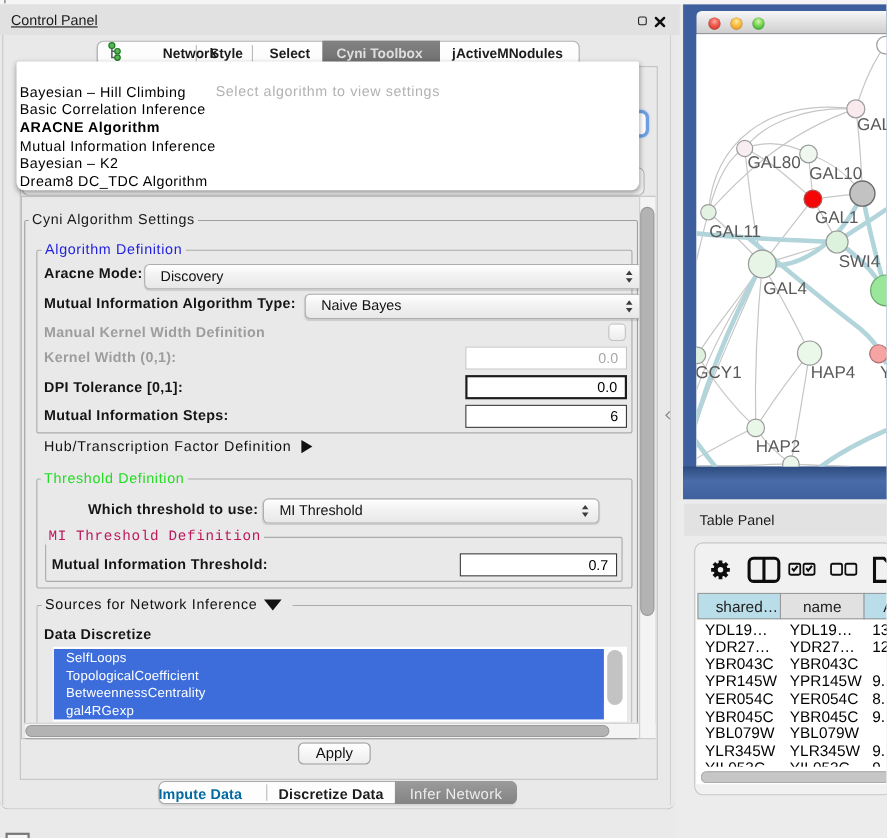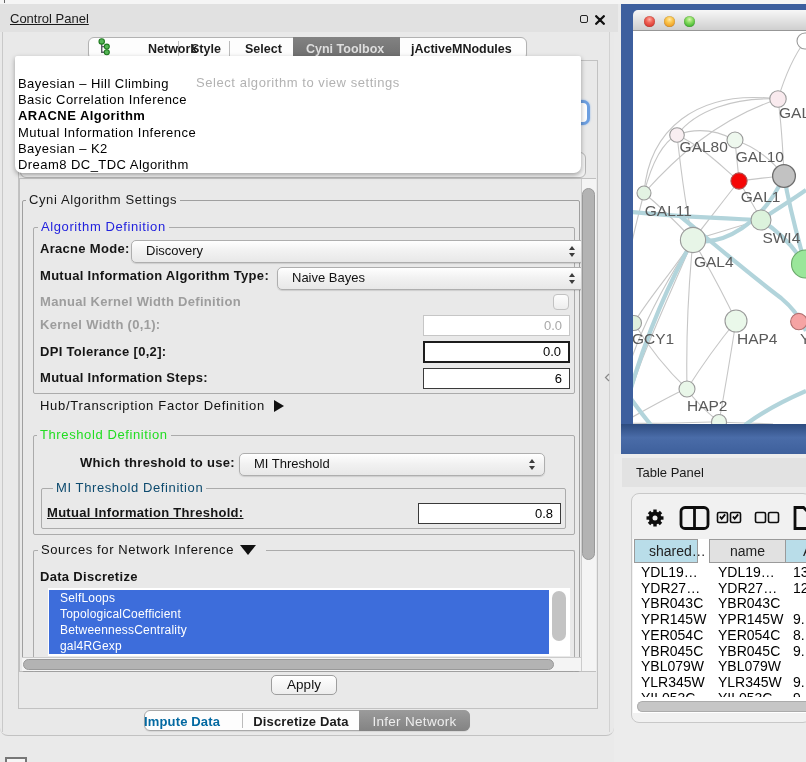--- a/index.html
+++ b/index.html
@@ -78,42 +78,42 @@
     <span class="ct">Naive Bayes</span>
     <span class="carr"></span>
   </div>
 
 <div class="lblg" style="left:40px;top:296px;">Manual Kernel Width Definition</div>
 <div class="abs" style="left:553px;top:294px;width:14px;height:14px;border:1px solid #c2c2c2;border-radius:4px;background:linear-gradient(#fdfdfd,#ededed);"></div>
 
 <div class="lblg" style="left:40px;top:319px;">Kernel Width (0,1):</div>
 <div class="field" style="left:423px;top:315px;width:147px;height:21px;border:1px solid #c6c6c6;color:#a8a8a8;line-height:19px;">0.0</div>
 
-<div class="lbl" style="left:40px;top:346px;">DPI Tolerance [0,2]:</div>
+<div class="lbl" style="left:40px;top:346px;">DPI Tolerance [0,1]:</div>
 <div class="field" style="left:423px;top:341px;width:147px;height:22px;border:2px solid #1c1c1c;color:#000;line-height:18px;">0.0</div>
 
 <div class="lbl" style="left:40px;top:372px;">Mutual Information Steps:</div>
 <div class="field" style="left:423px;top:368px;width:147px;height:21px;border:1px solid #3a3a3a;color:#000;line-height:19px;">6</div>
 
 <div class="abs" style="left:40px;top:398px;font-size:13px;color:#111;letter-spacing:0.7px;">Hub/Transcription Factor Definition</div>
 <div class="abs" style="left:274px;top:400px;width:0;height:0;border-top:6px solid transparent;border-bottom:6px solid transparent;border-left:10px solid #111;"></div>
 
 <div class="group" style="left:33px;top:435px;width:540px;height:98px;border-color:#ababab;"></div>
 <div class="gt" style="left:37px;top:428px;color:#22dd22;">Threshold Definition</div>
 
 <div class="lbl" style="left:80px;top:457px;">Which threshold to use:</div>
 <div class="combo" style="left:239px;top:453px;width:288px;height:21px;">
     <span class="ct">MI Threshold</span>
     <span class="carr"></span>
   </div>
 
 <div class="group" style="left:41px;top:488px;width:523px;height:39px;border-color:#ababab;"></div>
-<div class="gt" style="left:53px;top:481px;color:#0c4a6e;">MI Threshold Definition</div>
-<div class="lbl" style="left:47px;top:507px;text-decoration:underline;">Mutual Information Threshold:</div>
-<div class="field" style="left:418px;top:503px;width:143px;height:21px;border:1px solid #3a3a3a;color:#000;line-height:19px;">0.8</div>
+<div class="gt" style="left:41px;top:481px;color:#be185d;font-family:Liberation Mono, monospace;">MI Threshold Definition</div>
+<div class="lbl" style="left:47px;top:507px;">Mutual Information Threshold:</div>
+<div class="field" style="left:418px;top:503px;width:143px;height:21px;border:1px solid #3a3a3a;color:#000;line-height:19px;">0.7</div>
 
 <div class="group" style="left:33px;top:550px;width:540px;height:121px;border-color:#ababab;border-bottom:none;"></div>
 <div class="gt" style="left:38px;top:543px;color:#111;width:222px;">Sources for Network Inference</div>
 <div class="abs" style="left:240px;top:545px;width:0;height:0;border-left:8px solid transparent;border-right:8px solid transparent;border-top:10px solid #111;"></div>
 <div class="lbl" style="left:40px;top:571px;">Data Discretize</div>
 
 <div class="abs" style="left:48px;top:588px;width:522px;height:68px;background:#fff;"></div>
 <div class="abs" style="left:49px;top:590px;width:500px;height:64px;background:#3d6ddb;"></div>
 <div class="abs" style="left:60px;top:591px;font-size:12px;color:#fff;line-height:15.9px;letter-spacing:0.2px;">SelfLoops<br>TopologicalCoefficient<br>BetweennessCentrality<br>gal4RGexp</div>
 <div class="abs" style="left:552px;top:591px;width:14px;height:50px;background:#c3c3c3;border-radius:7px;"></div>
@@ -246,21 +246,21 @@
 <rect x="128.5" y="8.5" width="10" height="10" rx="1.5"></rect>
 </g>
 <g fill="#0d0d0d">
 <path d="M79.3 13.2 l2.4 3 4.2 -5.2 -1.5 -1.2 -2.7 3.4 -1.2 -1.4 z"></path>
 <path d="M92.3 13.2 l2.4 3 4.2 -5.2 -1.5 -1.2 -2.7 3.4 -1.2 -1.4 z"></path>
 </g>
 <path d="M155 3.5 h8.5 l5.5 5.5 v15.5 h-14 z" fill="none" stroke="#0d0d0d" stroke-width="2.8"></path>
 </svg>
 
 <div class="abs" style="left:633px;top:539px;width:173px;height:163px;background:#fff;"></div>
-<div class="abs" style="left:634px;top:539px;width:64px;height:24px;background:#b9dde9;border:1px solid #9a9a9a;box-sizing:border-box;text-align:center;font-size:14px;color:#222;line-height:23px;text-indent:14px;">shared…</div>
+<div class="abs" style="left:634px;top:539px;width:76px;height:24px;background:#b9dde9;border:1px solid #9a9a9a;box-sizing:border-box;text-align:center;font-size:14px;color:#222;line-height:23px;text-indent:14px;">shared…</div>
 <div class="abs" style="left:709px;top:539px;width:77px;height:24px;background:#e1e1e1;border:1px solid #9a9a9a;box-sizing:border-box;text-align:center;font-size:14px;color:#222;line-height:23px;">name</div>
 <div class="abs" style="left:785px;top:539px;width:21px;height:24px;background:#b9dde9;border:1px solid #9a9a9a;border-right:none;box-sizing:border-box;font-size:14px;color:#222;line-height:23px;padding-left:17px;overflow:hidden;">A</div>
 <div class="abs" style="left:641px;top:565px;font-size:14px;color:#000;line-height:15.7px;">YDL19…<br>YDR27…<br>YBR043C<br>YPR145W<br>YER054C<br>YBR045C<br>YBL079W<br>YLR345W<br>YIL053C</div>
 <div class="abs" style="left:718px;top:565px;font-size:14px;color:#000;line-height:15.7px;">YDL19…<br>YDR27…<br>YBR043C<br>YPR145W<br>YER054C<br>YBR045C<br>YBL079W<br>YLR345W<br>YIL053C</div>
 <div class="abs" style="left:793px;top:565px;font-size:14px;color:#000;line-height:15.7px;">13<br>12<br><br>9.<br>8.<br>9.<br><br>9.<br>9.</div>
 <div class="abs" style="left:633px;top:697px;width:173px;height:5px;background:#fff;"></div>
 <div class="abs" style="left:633px;top:701px;width:173px;height:12px;background:#ffffff;"></div>
 <div class="abs" style="left:637px;top:701px;width:169px;height:11px;background:#c6c6c6;border:1px solid #ababab;border-right:none;border-radius:6px 0 0 6px;box-sizing:border-box;"></div>
 
 </body></html>

